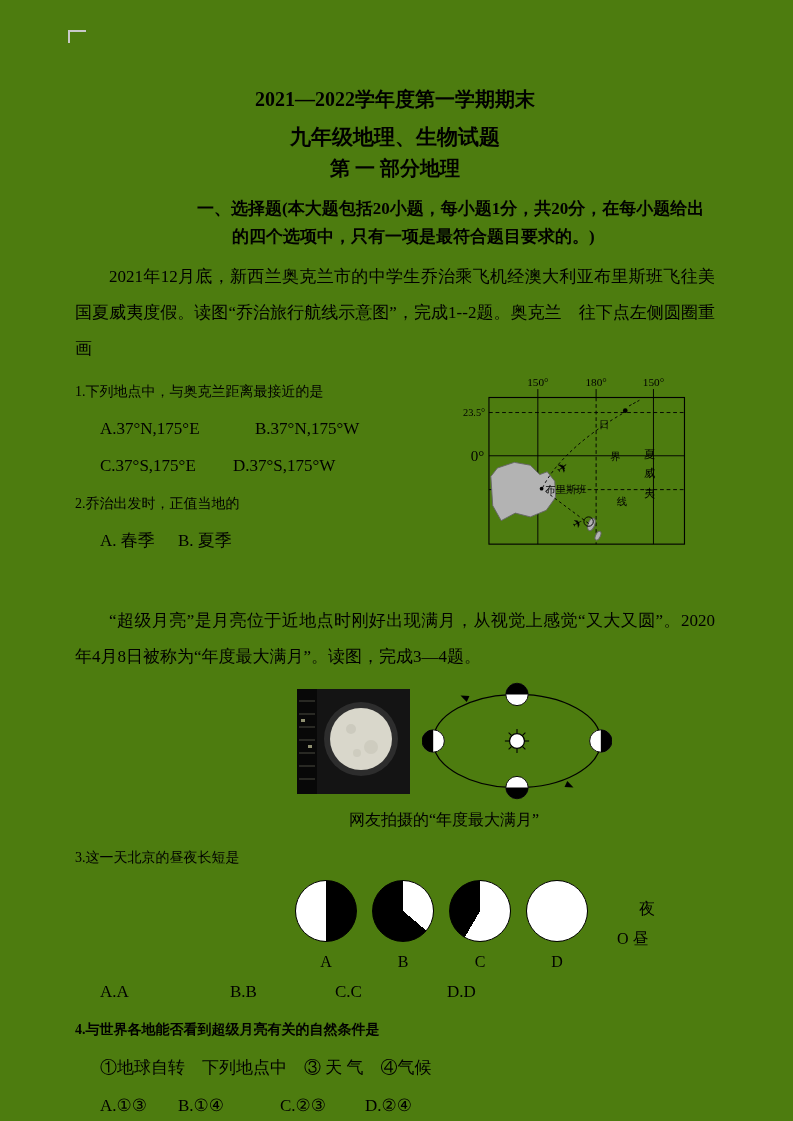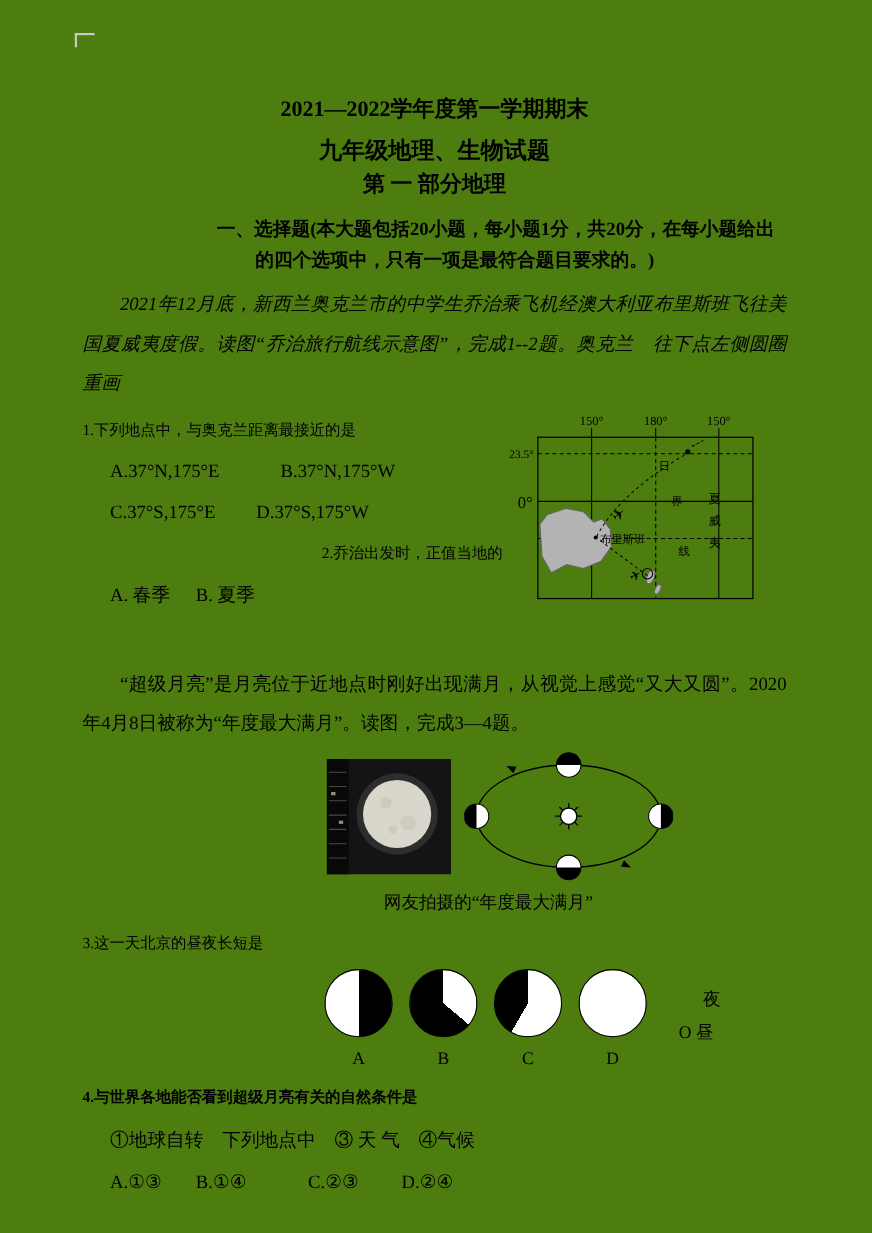--- a/index.html
+++ b/index.html
@@ -8,32 +8,32 @@
         overflow:hidden;background:#4d7c0f;}
   .artifact{position:absolute;left:68px;top:30px;width:16px;height:11px;
         border-left:2px solid #c9c9c9;border-top:2px solid #c9c9c9;}
   .t1{margin:0;text-align:center;font-size:20px;font-weight:bold;line-height:26px;}
   .t2{margin:12px 0 0;text-align:center;font-size:21px;font-weight:bold;line-height:27px;}
   .t3{margin:4px 0 0;text-align:center;font-size:20px;font-weight:bold;line-height:26px;}
   .sect{margin-top:14px;font-weight:bold;font-size:17px;line-height:28px;}
   .sect-l1{padding-left:122px;white-space:nowrap;}
   .sect-l2{padding-left:157px;white-space:nowrap;}
   .para{margin:0;font-size:17px;line-height:36px;text-align:justify;text-indent:2em;}
-  .intro1{margin-top:8px;font-style:italic;}
+  .intro1{margin-top:8px;}
   .q12{display:flex;margin-top:4px;}
   .col-left{width:382px;flex:none;font-size:17px;}
   .col-right{flex:none;margin-top:-2px;}
   .qtext{margin:0;line-height:24px;font-size:14px;}
   .q1t{margin-top:9px;}
   .optrow{margin-top:13px;padding-left:25px;line-height:24px;font-size:17px;}
   .optrow span{display:inline-block;}
   .w155{width:155px;} .w133{width:133px;} .w78{width:78px;}
   .w130{width:130px;} .w105{width:105px;} .w112{width:112px;}
   .w102{width:102px;} .w85{width:85px;}
-  .q2t{margin-top:14px;text-align:right;}
+  .q2t{margin-top:14px;}
   .cliprow{height:12px;overflow:hidden;margin-top:12px;}
   .intro2{margin-top:32px;}
   .figrow{display:flex;align-items:center;gap:12px;margin-top:6px;margin-left:222px;}
   .caption{margin:8px 0 0 228px;width:282px;text-align:center;font-size:16px;line-height:21px;}
   .q3t{margin-top:16px;}
   .piesrow{display:flex;gap:15px;margin-top:10px;margin-left:220px;align-items:flex-start;}
   .piewrap{text-align:center;}
   .pie{width:62px;height:62px;border-radius:50%;border:1px solid #000;box-sizing:border-box;background:#fff;}
   .pielabel{margin-top:10px;font-size:16px;line-height:20px;}
   .legend{margin-left:14px;font-size:16px;line-height:30px;margin-top:14px;}
@@ -203,20 +203,23 @@
     <div class="piewrap">
       <div class="pie" style="background: conic-gradient(rgb(0, 0, 0) 0deg, rgb(0, 0, 0) 0deg, rgb(255, 255, 255) 0deg, rgb(255, 255, 255) 360deg);"></div>
       <div class="pielabel">D</div>
     </div>
     <div class="legend">
       <div class="l1">夜</div>
       <div><span>O</span> <span>昼</span></div>
     </div>
   </div>
 
+  <div class="optrow q3opts">
+    <span class="w130">A.A</span><span class="w105">B.B</span><span class="w112">C.C</span><span>D.D</span>
+  </div>
 
   <p class="qtext q4t">4.与世界各地能否看到超级月亮有关的自然条件是</p>
   <p class="q4items">①地球自转　下列地点中　③ 天 气　④气候</p>
   <div class="optrow q4opts">
     <span class="w78">A.①③</span><span class="w102">B.①④</span><span class="w85">C.②③</span><span>D.②④</span>
   </div>
 
 </div>
 
 </body></html>

